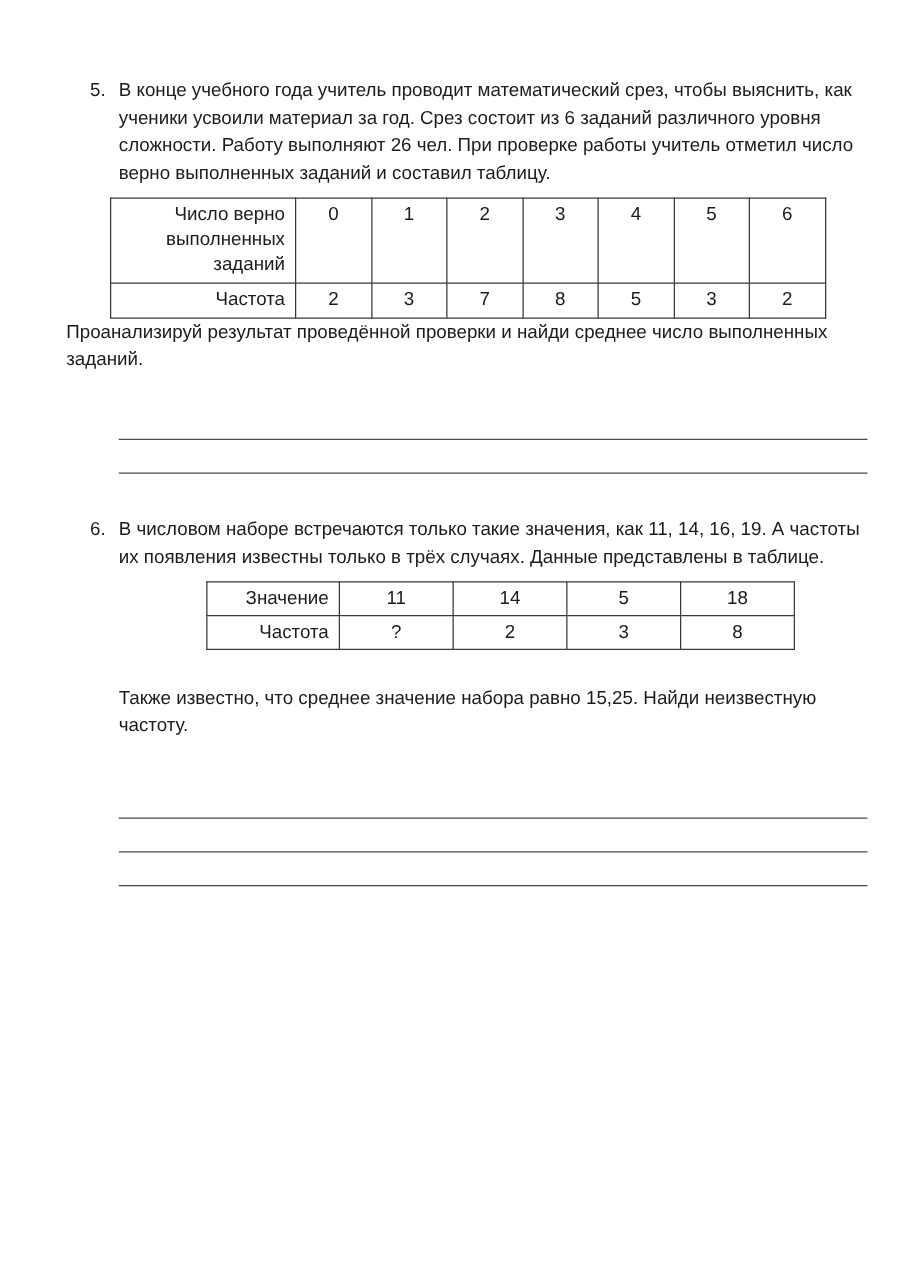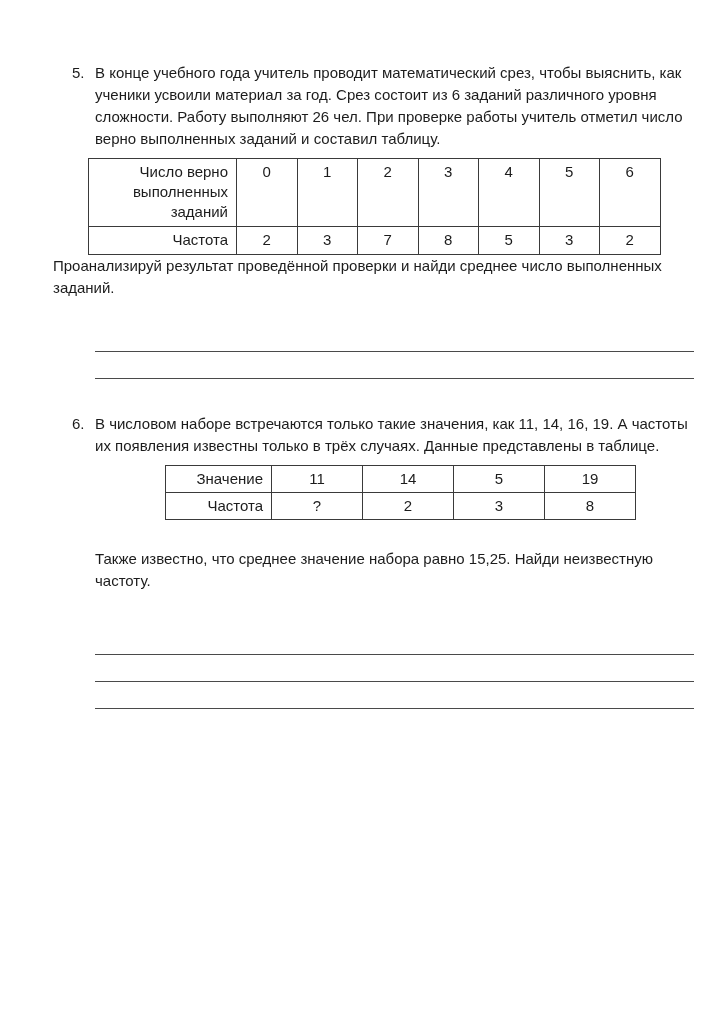--- a/index.html
+++ b/index.html
@@ -118,21 +118,21 @@
           <col class="c-val">
           <col class="c-val">
           <col class="c-val">
       </colgroup>
       <tbody>
           <tr>
         <td class="cell-label">Значение</td>
         <td class="cell-val">11</td>
         <td class="cell-val">14</td>
         <td class="cell-val">5</td>
-        <td class="cell-val">19</td>
+        <td class="cell-val">18</td>
       </tr>
       <tr>
         <td class="cell-label">Частота</td>
         <td class="cell-val">?</td>
         <td class="cell-val">2</td>
         <td class="cell-val">3</td>
         <td class="cell-val">8</td>
       </tr>
     </tbody>
       </table>

